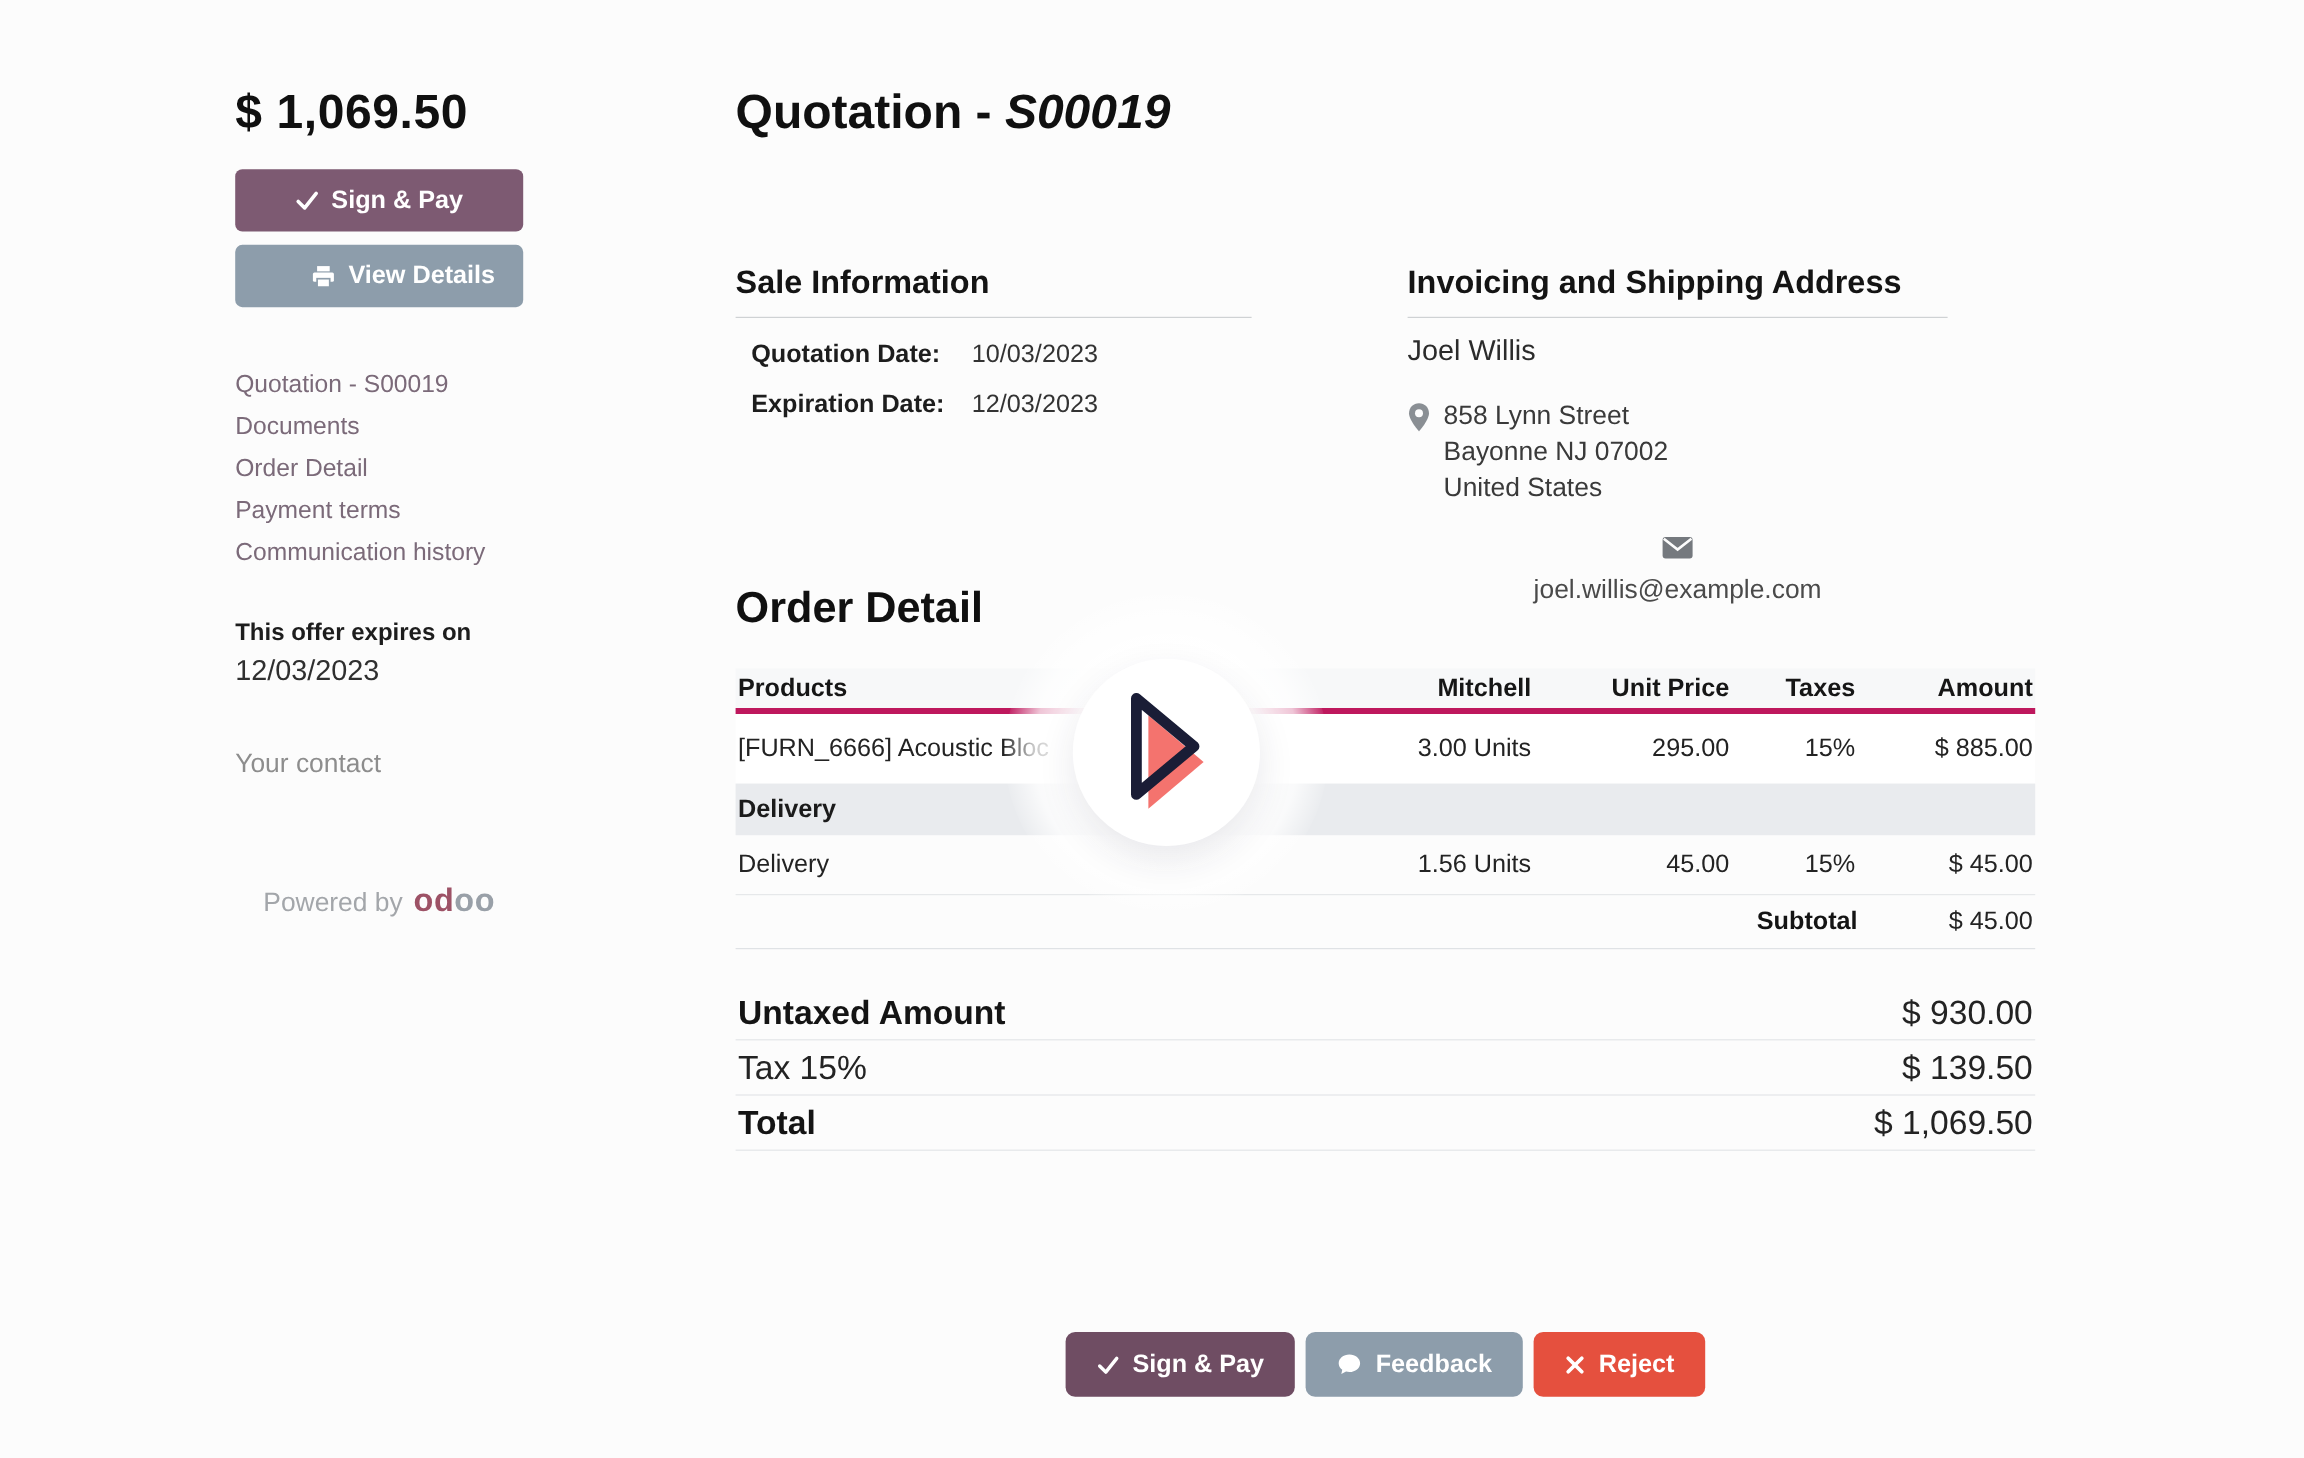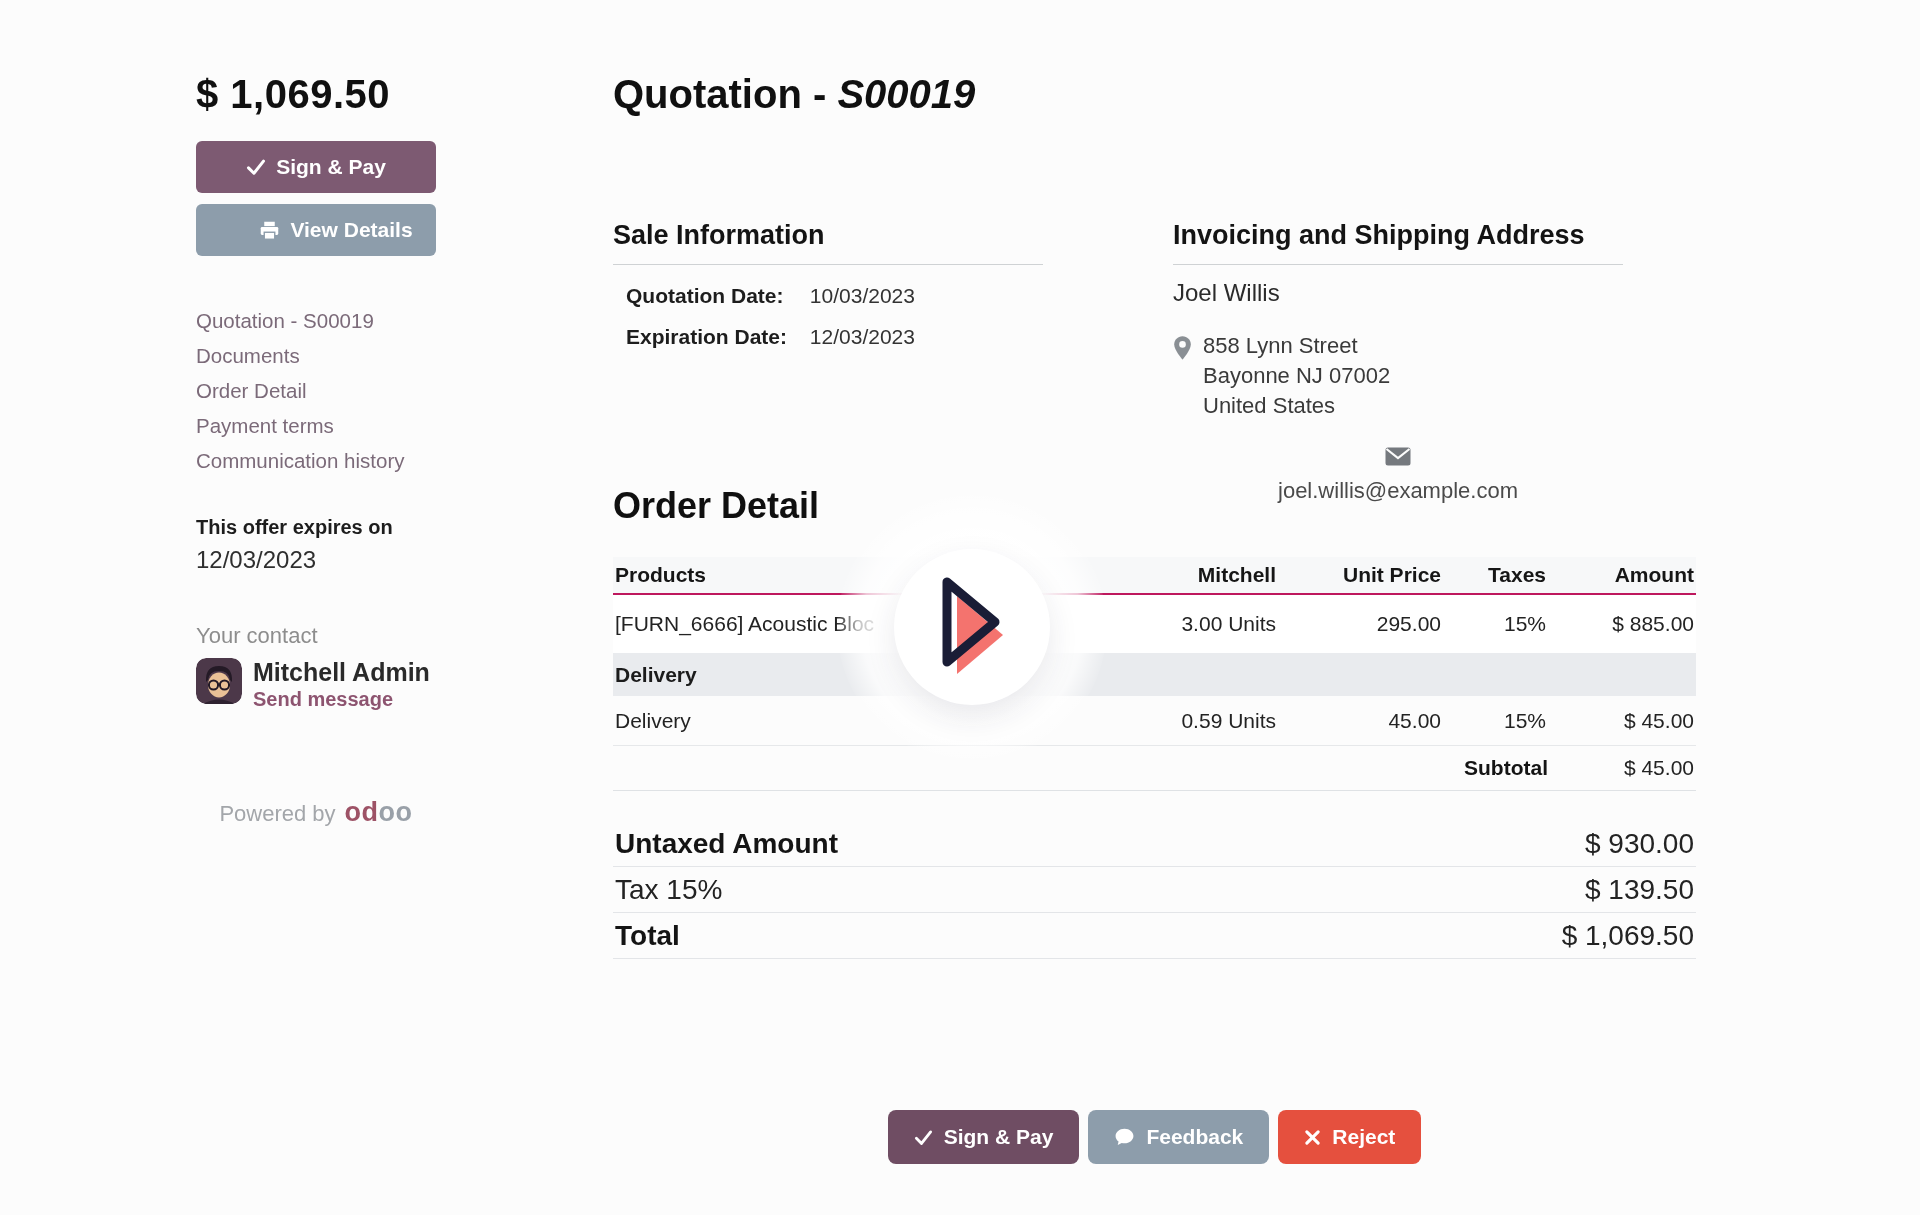--- a/index.html
+++ b/index.html
@@ -69,21 +69,21 @@
                font-size:22px; color:#4a4a4a;flex-direction:column; }
   .email-row a { color:#4a4a4a; text-decoration:none; }
 
   .order-heading { position:absolute; top:413px; left:0; font-size:36px; font-weight:600; color:#101010; }
 
   .order-table { position:absolute; top:485px; left:0; width:1083px; font-size:21px; }
   .t-row { display:grid; grid-template-columns:1fr 165px 165px 105px 148px; align-items:center; }
   .t-row > div { padding:0 2px; }
   .t-row .c-num { text-align:right; }
   .t-head { background:#f7f8f9; height:38px; font-weight:700; color:#161616;
-            border-bottom:2px solid #be185d; }
+            border-bottom:5px solid #be185d; }
   .t-product { height:58px; color:#232323; background:#fff; }
   .t-band { background:#e9ebee; height:43px; font-weight:700; color:#1b1b1b; }
   .t-line { height:50px; color:#232323; border-bottom:1px solid #e6e8ea; }
   .t-subtotal { display:flex; justify-content:flex-end; align-items:center; height:45px;
                 border-bottom:1px solid #dfe2e5; }
   .t-subtotal .lbl { font-weight:700; color:#141414; }
   .t-subtotal .val { width:148px; text-align:right; padding-right:2px; color:#232323; }
 
   .totals { position:absolute; top:749px; left:0; width:1083px; font-size:28px; }
   .total-row { display:flex; justify-content:space-between; align-items:center;
@@ -138,35 +138,20 @@
     <a href="#">Communication history</a>
   </nav>
 
   <div class="expires">
     <div class="expires-label">This offer expires on</div>
     <div class="expires-date">12/03/2023</div>
   </div>
 
   <div class="contact">
     <div class="contact-label">Your contact</div>
-    <div class="contact-row">
-      <svg class="avatar" viewBox="0 0 46 46">
-        <rect x="0" y="0" width="46" height="46" rx="10" fill="#4c3849"></rect>
-        <ellipse cx="23" cy="27" rx="11" ry="12.5" fill="#eac196"></ellipse>
-        <path d="M10,24 Q9,8 23,8 Q37,8 36,24 L34,22 Q33,13 23,13 Q13,13 12,22 Z" fill="#241a26"></path>
-        <circle cx="17.5" cy="27" r="4.6" fill="none" stroke="#241a26" stroke-width="2"></circle>
-        <circle cx="28.5" cy="27" r="4.6" fill="none" stroke="#241a26" stroke-width="2"></circle>
-        <line x1="22" y1="26.4" x2="24" y2="26.4" stroke="#241a26" stroke-width="2"></line>
-        <path d="M7,46 Q23,37 39,46 Z" fill="#2e2230"></path>
-      </svg>
-      <div>
-        <div class="contact-name">Mitchell Admin</div>
-        <a href="#" class="send-message">Send message</a>
-      </div>
-    </div>
   </div>
 
   <div class="powered">
     <span>Powered by</span>
     <span class="odoo-logo"><span class="od">od</span><span class="oo">oo</span></span>
   </div>
 </aside>
 
 <main class="main">
 
@@ -233,21 +218,21 @@
     <div class="t-row t-band">
       <div>Delivery</div>
       <div></div>
         <div></div>
         <div></div>
         <div></div>
     </div>
 
     <div class="t-row t-line">
       <div>Delivery</div>
-      <div class="c-num">0.59 Units</div>
+      <div class="c-num">1.56 Units</div>
       <div class="c-num">45.00</div>
       <div class="c-num">15%</div>
       <div class="c-num">$ 45.00</div>
     </div>
 
     <div class="t-subtotal">
       <span class="lbl">Subtotal</span>
       <span class="val">$ 45.00</span>
     </div>
   </div>

